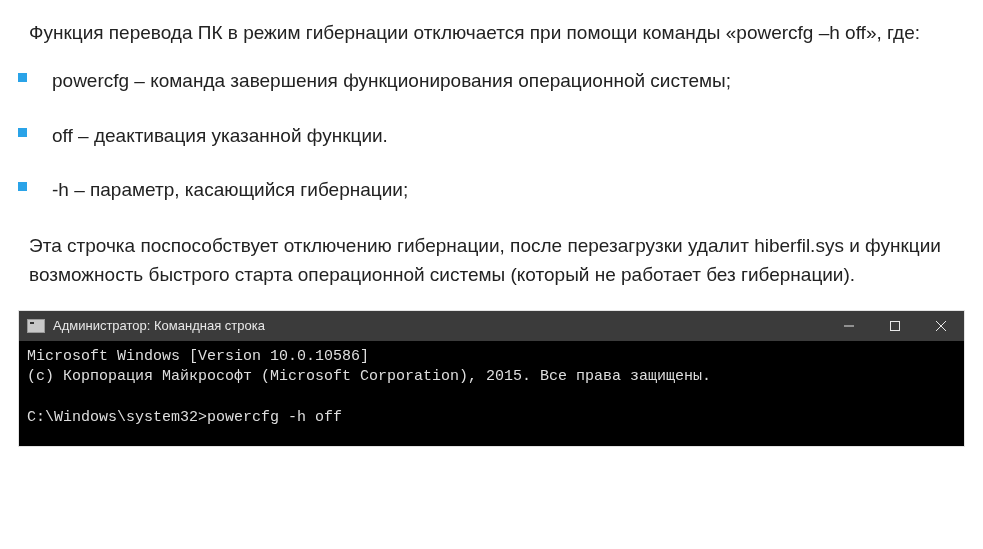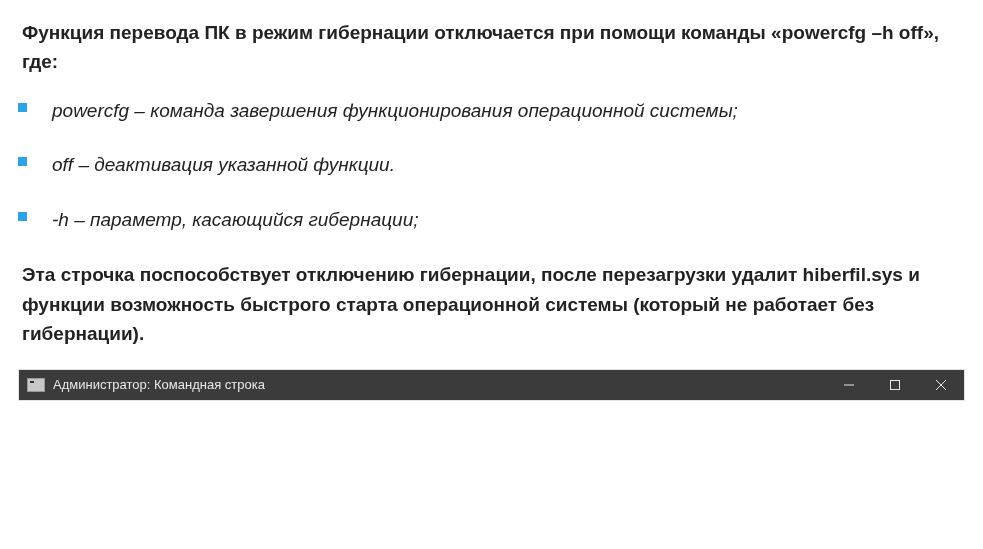--- a/index.html
+++ b/index.html
@@ -7,28 +7,26 @@
     padding: 18px 18px 18px 18px;
     font-family: "Segoe UI", Arial, sans-serif;
     background: #fff;
     color: #222;
     width: 983px;
     box-sizing: border-box;
   }
   .para {
     font-size: 19px;
     line-height: 1.55;
-    margin: 0 0 20px 4px;
-    font-weight: bold;
+    margin: 0 0 20px 11px;
   }
   ul.bullets {
     list-style: none;
     padding: 0;
     margin: 0 0 12px 0;
-    font-style: italic;
   }
   ul.bullets li {
     position: relative;
     padding-left: 34px;
     font-size: 19px;
     line-height: 1.5;
     margin-bottom: 26px;
   }
   ul.bullets li::before {
     content: "";
@@ -119,13 +117,17 @@
           <rect x="0.5" y="0.5" width="9" height="9" fill="none" stroke="#e8e8e8" stroke-width="1"></rect>
         </svg>
     </span>
     <span class="term-btn">
       <svg width="10" height="10" viewBox="0 0 10 10">
           <line x1="0" y1="0" x2="10" y2="10" stroke="#e8e8e8" stroke-width="1"></line>
           <line x1="10" y1="0" x2="0" y2="10" stroke="#e8e8e8" stroke-width="1"></line>
         </svg>
     </span>
   </div>
+  <div class="term-body"><span>Microsoft Windows [Version 10.0.10586]</span>
+<span>(c) Корпорация Майкрософт (Microsoft Corporation), 2015. Все права защищены.</span>
+<span></span>
+<span>C:\Windows\system32&gt;powercfg -h off</span></div>
 </div>
 
 </body></html>

